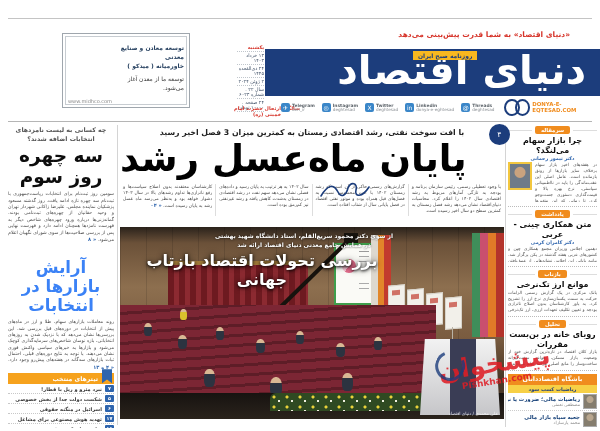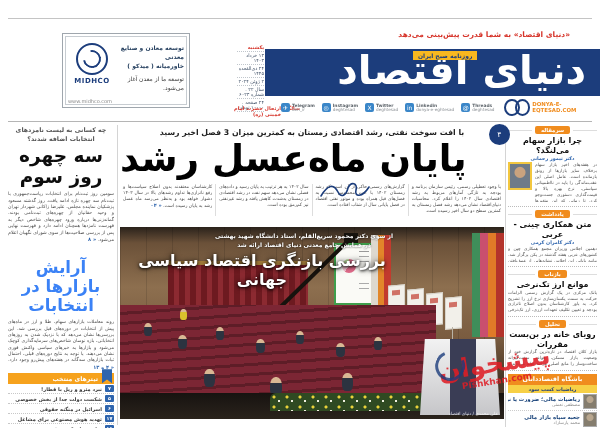--- a/index.html
+++ b/index.html
@@ -121,24 +121,20 @@
 </head>
 <body>
 
 <div class="abs hairline topline"></div>
 
 <div class="abs midbox">
   <div class="mid-text">
     <div>توسعه معادن و صنایع معدنی</div>
     <div>خاورمیانه ( میدکو )</div>
     <div class="sub">توسعه ما از معدن آغاز می‌شود.</div>
-  </div>
-  <div class="mid-logo">
-    <div class="mid-ring"></div>
-    <div class="mid-brand">MIDHCO</div>
   </div>
   <div class="mid-url">www.midhco.com</div>
 </div>
 
 <div class="abs datecol">
   <div class="wd">یکشنبه</div>
   <div>۱۳ خرداد ۱۴۰۳</div>
   <div>۲۴ ذی‌القعده ۱۴۴۵</div>
   <div>۲ ژوئن ۲۰۲۴</div>
   <div>سال ۲۲ . شماره ۶۰۲۳</div>
@@ -286,21 +282,21 @@
     <div class="table">
       <div class="runner"></div>
       <div class="trophy" style="left:8px"></div>
       <div class="trophy" style="left:22px"></div>
       <div class="trophy" style="left:36px"></div>
       <div class="trophy" style="left:50px"></div>
       <div class="trophy" style="left:64px"></div>
     </div>
     <div class="cap cap1">از سوی دکتر محمود سریع‌القلم، استاد دانشگاه شهید بهشتی</div>
     <div class="cap cap2">در همایش جامع معدنی دنیای اقتصاد ارائه شد</div>
-    <div class="ptitle">بررسی بازنگری اقتصاد سیاسی جهانی</div>
+    <div class="ptitle">بررسی تحولات اقتصاد بازتاب جهانی</div>
     <div class="credit">علی محمدی / دنیای اقتصاد</div>
   </div>
 </div>
 
 <div class="abs sidebar">
   <div class="sitem" style="height:76px">
     <div class="tagrow">
         <span class="tag">سرمقاله</span>
       </div>
     <div class="stitle">چرا بازار سهام می‌لنگد؟</div>

